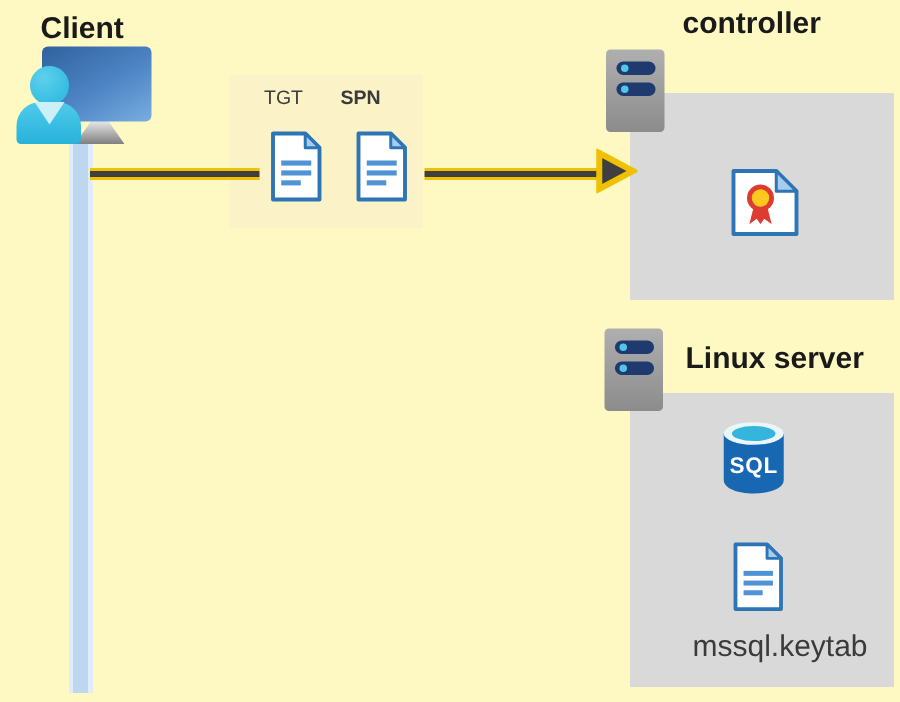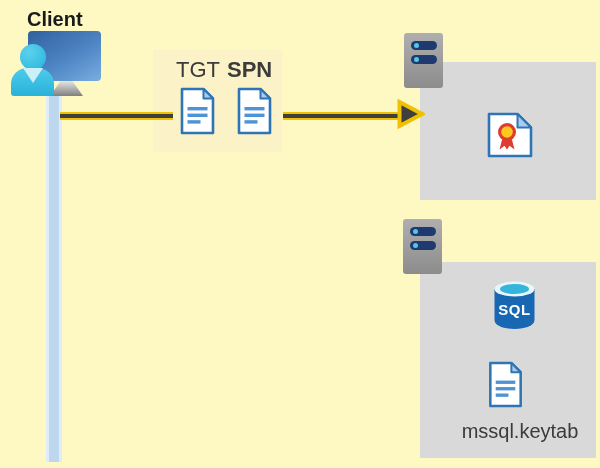--- a/index.html
+++ b/index.html
@@ -34,21 +34,21 @@
   .person-head{left:20px;top:44px;width:26px;height:26px;border-radius:50%;
     background:radial-gradient(circle at 35% 30%,#5ED0EC,var(--person-cyan) 70%);z-index:4;}
   .person-body{left:11px;top:68px;width:43px;height:28px;border-radius:16px 16px 3px 3px;
     background:linear-gradient(180deg,#4FCBEA,#28B2DB);z-index:4;}
   .person-collar{left:0;right:0;margin:auto;top:0;width:0;height:0;
     border-left:10px solid transparent;border-right:10px solid transparent;
     border-top:15px solid #CDEFF8;z-index:5;}
 
   
   .ticket-box{left:153px;top:50px;width:129px;height:102px;background:var(--highlight-box);z-index:2;}
-  .ticket-label{top:57px;width:42px;text-align:left;font-size:22px;color:var(--label-text);z-index:4;}
+  .ticket-label{top:57px;width:42px;text-align:left;font-size:13px;color:var(--label-text);z-index:4;}
   .tgt-label{left:176px;}
   .spn-label{left:227px;font-weight:bold;}
   .doc-tgt{left:180px;top:87px;z-index:4;}
   .doc-spn{left:237px;top:87px;z-index:4;}
 
   
   .arrow-seg{top:112px;height:8px;z-index:3;
     background:linear-gradient(180deg,var(--arrow-yellow) 0 2px,var(--arrow-dark) 2px 6px,var(--arrow-yellow) 6px 8px);}
   .arrow-seg1{left:60px;width:113px;}
   .arrow-seg2{left:283px;width:118px;}
@@ -64,21 +64,21 @@
   .dc-server{left:404px;top:33px;}
   .linux-server{left:403px;top:219px;}
   .server-slot{position:absolute;left:7px;width:26px;height:9px;border-radius:4.5px;
     background:var(--server-navy);}
   .slot1{top:8px;} .slot2{top:22px;}
   .server-dot{position:absolute;left:3px;top:2px;width:5px;height:5px;border-radius:50%;
     background:var(--server-dot-cyan);}
 
   
   .cert-icon{left:487px;top:112px;z-index:2;}
-  .sql-icon{left:492px;top:279px;z-index:2;}
+  .sql-icon{left:480px;top:279px;z-index:2;}
   .doc-keytab{left:488px;top:361px;z-index:2;}
   .keytab-label{left:432px;top:420px;width:176px;text-align:center;
     font-size:20px;color:var(--label-text);z-index:2;}
   svg{display:block;}
 </style>
 </head>
 <body>
 
 <div class="canvas">
 
@@ -116,20 +116,21 @@
     <svg width="35" height="48" viewBox="0 0 35 48">
       <path d="M2 2 H23.5 L33 11.5 V46 H2 Z" style="fill:#ffffff;stroke:var(--doc-blue);stroke-width:2.6;stroke-linejoin:round;"></path>
       <path d="M23.5 2 L33 11.5 H23.5 Z" style="fill:var(--doc-fold);stroke:var(--doc-blue);stroke-width:2;stroke-linejoin:round;"></path>
       <rect x="7.5" y="20" width="20" height="3.4" style="fill:var(--doc-lines);"></rect>
       <rect x="7.5" y="26.6" width="20" height="3.4" style="fill:var(--doc-lines);"></rect>
       <rect x="7.5" y="33.2" width="13" height="3.4" style="fill:var(--doc-lines);"></rect>
     </svg>
   </div>
 
   <div class="abs heading dc-label">
+    <div>controller</div>
   </div>
   <div class="abs dc-box"></div>
   <div class="abs server-icon dc-server">
     <div class="server-slot slot1">
         <div class="server-dot"></div>
       </div>
     <div class="server-slot slot2">
         <div class="server-dot"></div>
       </div>
   </div>
@@ -137,20 +138,21 @@
     <svg width="46" height="46" viewBox="0 0 46 46">
       <path d="M2 2 H30.5 L44 15.5 V44 H2 Z" style="fill:#ffffff;stroke:var(--doc-blue);stroke-width:2.6;stroke-linejoin:round;"></path>
       <path d="M30.5 2 L44 15.5 H30.5 Z" style="fill:var(--doc-fold);stroke:var(--doc-blue);stroke-width:2;stroke-linejoin:round;"></path>
       <path d="M16 24 L12.5 37.5 L17.5 33.8 L20 37.5 L21.5 27 Z" style="fill:var(--cert-red);"></path>
       <path d="M24 24 L27.5 37.5 L22.5 33.8 L20 37.5 L18.5 27 Z" style="fill:var(--cert-red);"></path>
       <circle cx="20" cy="20" r="9" style="fill:var(--cert-red);"></circle>
       <circle cx="20" cy="20" r="5.8" style="fill:var(--cert-yellow);"></circle>
     </svg>
   </div>
 
+  <div class="abs heading linux-label">Linux server</div>
   <div class="abs linux-box"></div>
   <div class="abs server-icon linux-server">
     <div class="server-slot slot1">
         <div class="server-dot"></div>
       </div>
     <div class="server-slot slot2">
         <div class="server-dot"></div>
       </div>
   </div>
 

